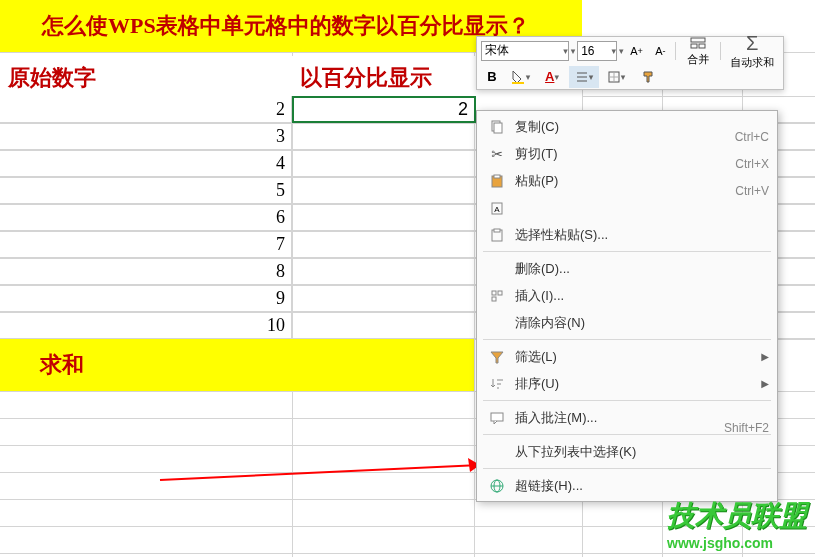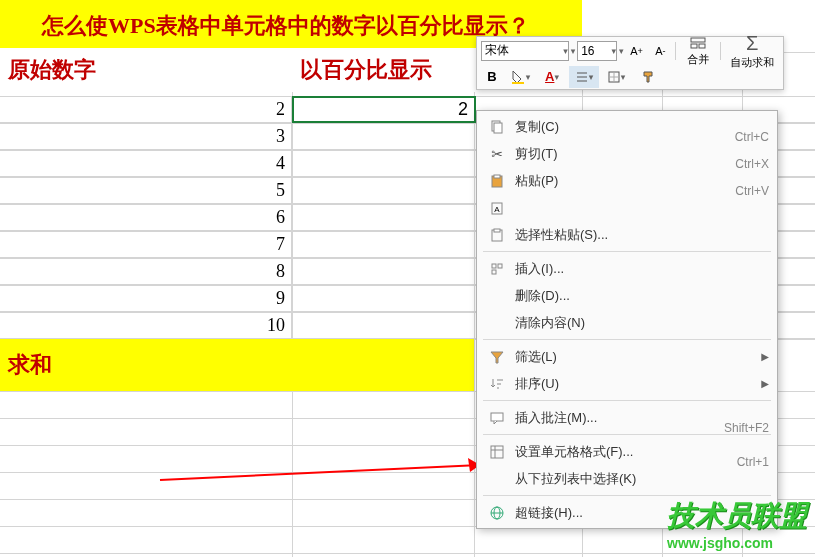--- a/index.html
+++ b/index.html
@@ -1,34 +1,34 @@
 <!DOCTYPE html>
 <html><head>
 <meta charset="utf-8">
 <style>
 * { margin: 0; padding: 0; box-sizing: border-box; font-family: "Microsoft YaHei", SimSun, Arial, sans-serif; }
 body { width: 815px; height: 557px; background: #fff; position: relative; overflow: hidden; }
 
 .title-row { position: absolute; top: 0; left: 0; width: 582px; height: 52px; background: #ffff00; display: flex; align-items: center; padding-left: 18px; }
 .title-text { color: #c00000; font-size: 22px; font-weight: bold; font-family: SimSun, serif; margin-left: 24px; }
 
-.header-row { position: absolute; top: 48px; left: 0; height: 44px; display: flex; text-align: right; }
+.header-row { position: absolute; top: 56px; left: 0; height: 44px; display: flex; text-align: right; }
 .header-cell { display: flex; align-items: center; padding-left: 8px; color: #c00000; font-size: 22px; font-weight: bold; font-family: SimSun, serif; background: #fff; }
 .header-a { width: 292px; }
 .header-b { width: 290px; }
 
 .grid { position: absolute; top: 96px; left: 0; width: 815px; }
 .grid-row { height: 27px; display: flex; border-bottom: 1px solid #d4d4d4; }
 .grid-cell { border-right: 1px solid #d4d4d4; display: flex; align-items: center; justify-content: flex-end; padding-right: 6px; font-size: 18px; font-family: SimSun, serif; }
 .col-a { width: 292px; }
 
 .selected-cell { position: absolute; top: 96px; left: 292px; width: 184px; height: 27px; border: 2px solid #1a7f37; display: flex; align-items: center; justify-content: flex-end; padding-right: 6px; font-size: 18px; background: #fff; }
 
 .sum-row { position: absolute; top: 339px; left: 0; width: 474px; height: 52px; background: #ffff00; display: flex; align-items: center; padding-left: 8px; }
-.sum-text { color: #c00000; font-size: 22px; font-weight: bold; font-family: SimSun, serif; }
+.sum-text { color: #c00000; font-size: 22px; font-weight: bold; font-family: SimSun, serif; margin-left: 32px; }
 
 .grid-lines { position: absolute; top: 52px; left: 0; width: 815px; height: 505px; pointer-events: none; }
 .vline { position: absolute; top: 0; bottom: 0; width: 1px; background: #d4d4d4; }
 .hline { position: absolute; left: 0; right: 0; height: 1px; background: #d4d4d4; }
 
 
 .mini-toolbar { position: absolute; top: 36px; left: 476px; width: 308px; height: 54px; background: #fafafa; border: 1px solid #c0c0c0; box-shadow: 0 2px 6px rgba(0,0,0,0.2); display: flex; flex-direction: column; z-index: 10; }
 .mt-row { height: 27px; display: flex; align-items: center; padding: 0 4px; gap: 2px; }
 .mt-font-name { width: 88px; height: 20px; border: 1px solid #a0a0a0; font-size: 12px; padding-left: 3px; display: flex; align-items: center; justify-content: space-between; background: #fff; }
 .mt-font-size { width: 40px; height: 20px; border: 1px solid #a0a0a0; font-size: 12px; padding-left: 3px; display: flex; align-items: center; justify-content: space-between; background: #fff; }
@@ -239,32 +239,32 @@
     <span class="cm-icon">
       <svg width="16" height="16" viewBox="0 0 16 16">
           <rect x="3" y="3" width="10" height="11" fill="none" stroke="#888"></rect>
           <rect x="5" y="2" width="6" height="3" fill="#fff" stroke="#888"></rect>
         </svg>
     </span>
     <span class="cm-label">选择性粘贴(S)...</span>
   </div>
   <div class="cm-sep"></div>
   <div class="cm-item">
+    <span class="cm-icon"></span>
+    <span class="cm-label">删除(D)...</span>
+  </div>
+  <div class="cm-item">
     <span class="cm-icon">
       <svg width="16" height="16" viewBox="0 0 16 16">
           <rect x="3" y="3" width="4" height="4" fill="none" stroke="#888"></rect>
           <rect x="9" y="3" width="4" height="4" fill="none" stroke="#888"></rect>
           <rect x="3" y="9" width="4" height="4" fill="none" stroke="#888"></rect>
         </svg>
     </span>
     <span class="cm-label">插入(I)...</span>
-  </div>
-  <div class="cm-item">
-    <span class="cm-icon"></span>
-    <span class="cm-label">删除(D)...</span>
   </div>
   <div class="cm-item">
     <span class="cm-icon"></span>
     <span class="cm-label">清除内容(N)</span>
   </div>
   <div class="cm-sep"></div>
   <div class="cm-item">
     <span class="cm-icon">
       <svg width="16" height="16" viewBox="0 0 16 16">
           <path d="M2 3 L14 3 L9 9 L9 14 L7 14 L7 9 Z" fill="#e8a33d" stroke="#888"></path>
@@ -291,31 +291,20 @@
       <svg width="16" height="16" viewBox="0 0 16 16">
           <rect x="2" y="3" width="12" height="8" fill="#fff" stroke="#888"></rect>
           <path d="M5 11 L5 14 L8 11" fill="#fff" stroke="#888"></path>
         </svg>
     </span>
     <span class="cm-label">插入批注(M)...</span>
     <span class="cm-shortcut">Shift+F2</span>
   </div>
   <div class="cm-sep"></div>
   <div class="cm-item">
-    <span class="cm-icon">
-      <svg width="16" height="16" viewBox="0 0 16 16">
-          <rect x="2" y="2" width="12" height="12" fill="none" stroke="#888"></rect>
-          <line x1="2" y1="6" x2="14" y2="6" stroke="#888"></line>
-          <line x1="6" y1="2" x2="6" y2="14" stroke="#888"></line>
-        </svg>
-    </span>
-    <span class="cm-label">设置单元格格式(F)...</span>
-    <span class="cm-shortcut">Ctrl+1</span>
-  </div>
-  <div class="cm-item">
     <span class="cm-icon"></span>
     <span class="cm-label">从下拉列表中选择(K)</span>
   </div>
   <div class="cm-sep"></div>
   <div class="cm-item">
     <span class="cm-icon">
       <svg width="16" height="16" viewBox="0 0 16 16">
           <circle cx="8" cy="8" r="6" fill="none" stroke="#3a7"></circle>
           <ellipse cx="8" cy="8" rx="3" ry="6" fill="none" stroke="#3a7"></ellipse>
           <line x1="2" y1="8" x2="14" y2="8" stroke="#3a7"></line>

